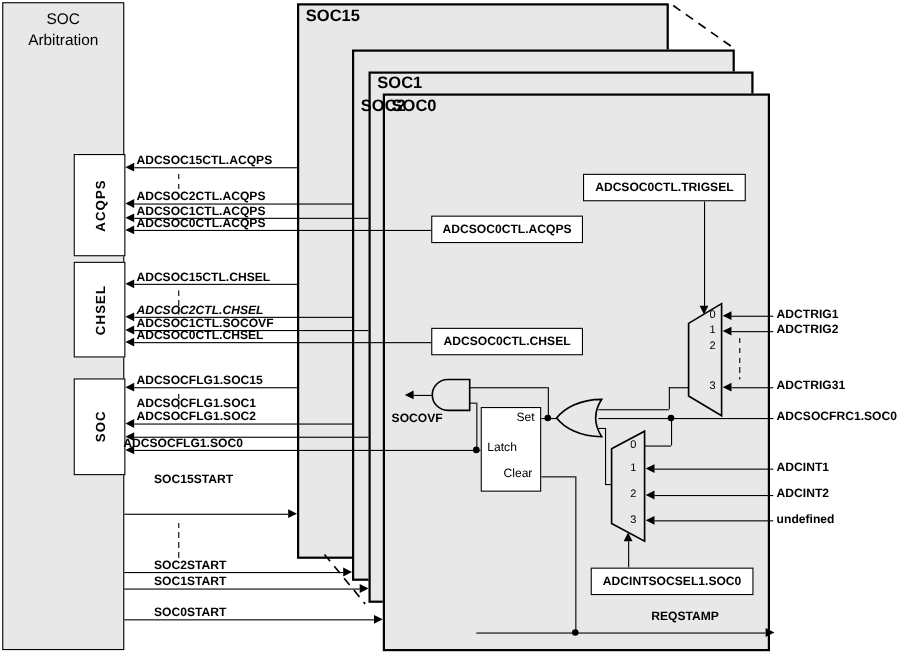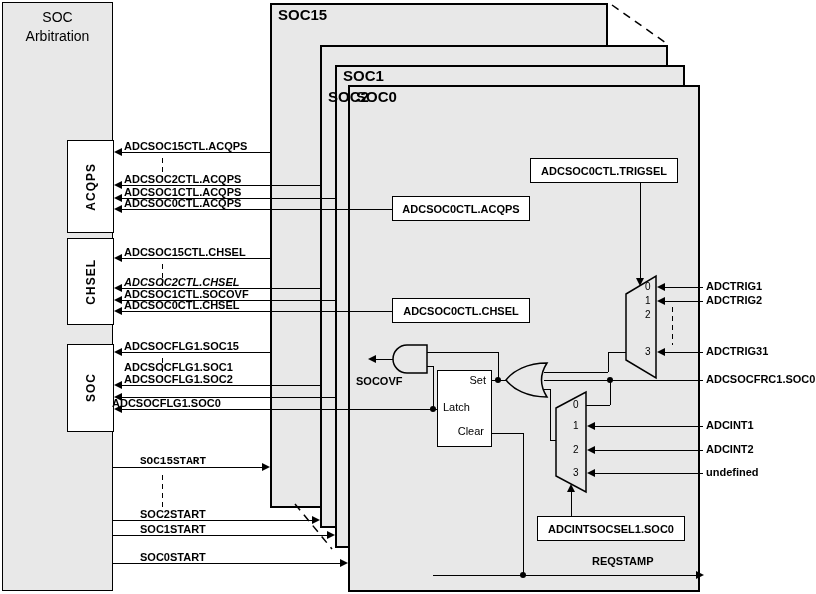--- a/index.html
+++ b/index.html
@@ -119,21 +119,21 @@
 
   <div class="hline" style="left:113px;top:467px;width:149px;"></div>
   <div class="hline" style="left:113px;top:520px;width:199px;"></div>
   <div class="hline" style="left:113px;top:535px;width:214px;"></div>
   <div class="hline" style="left:113px;top:563px;width:227px;"></div>
   <div class="arr r" style="left:262px;top:463px;"></div>
   <div class="arr r" style="left:312px;top:516px;"></div>
   <div class="arr r" style="left:327px;top:531px;"></div>
   <div class="arr r" style="left:340px;top:559px;"></div>
   <div class="dashv" style="left:162px;top:475px;height:37px;"></div>
-  <div class="siglbl" style="left:140px;top:456px;font-family:Liberation Mono, monospace;">SOC15START</div>
+  <div class="siglbl" style="left:140px;top:431px;">SOC15START</div>
   <div class="siglbl" style="left:140px;top:509px;">SOC2START</div>
   <div class="siglbl" style="left:140px;top:524px;">SOC1START</div>
   <div class="siglbl" style="left:140px;top:552px;">SOC0START</div>
 
   <div class="regbox" style="left:530px;top:158px;width:148px;height:25px;">ADCSOC0CTL.TRIGSEL</div>
   <div class="regbox" style="left:392px;top:196px;width:138px;height:25px;">ADCSOC0CTL.ACQPS</div>
   <div class="regbox" style="left:392px;top:298px;width:138px;height:25px;">ADCSOC0CTL.CHSEL</div>
   <div class="regbox" style="left:537px;top:516px;width:148px;height:25px;">ADCINTSOCSEL1.SOC0</div>
 
   <div class="latch">

